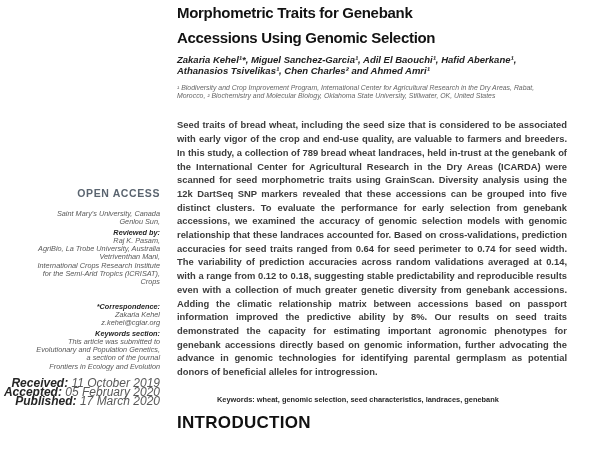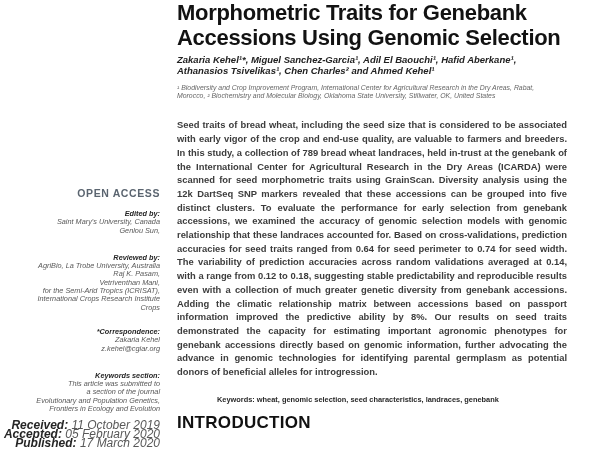--- a/index.html
+++ b/index.html
@@ -13,35 +13,35 @@
   
   .sidebar {
     position:absolute; left:0; top:188px; width:160px;
     text-align:right;
   }
   .open-access {
     font-size:10.5px; font-weight:bold; letter-spacing:0.6px;
     color:#5b6570; line-height:11px;padding-left:17px;
   }
   .sb-group {
-    margin-top:19px;
+    margin-top:2px;
     font-style:italic; font-size:7.3px; line-height:8.3px; color:#585858;
   }
   .sb-group.g0 { margin-top:11px; }
   .sb-group.g2 { margin-top:16px; }
   .sb-label { font-weight:bold; color:#262626; }
   .sb-line  { }
   .sb-line.email { color:#555; }
   .sb-dates { margin-top:8px; font-style:italic; font-size:12px; line-height:9px; color:#585858; }
   .date-label { font-weight:bold; color:#262626; }
 
   
   .main { position:absolute; left:177px; top:0; width:390px; }
   .title {
-    margin:0; font-size:22px; line-height:25px; font-weight:bold;
+    margin:0; font-size:15px; line-height:25px; font-weight:bold;
     color:#121212; letter-spacing:-0.3px;
   }
   .authors {
     margin-top:4px; font-size:9.5px; line-height:11px;
     font-weight:bold; font-style:italic; color:#222;
   }
   .affils {
     margin-top:8px; font-size:6.9px; line-height:8.2px;
     font-style:italic; color:#666;
   }
@@ -61,57 +61,56 @@
 </style>
 </head>
 <body>
 
 <div class="page">
 
   <aside class="sidebar">
     <div class="open-access">OPEN ACCESS</div>
     <div id="sidebar-groups">
         <div class="sb-group g0">
-          <div class="sb-label">Edited by:</div>
           <div class="sb-line">Saint Mary's University, Canada</div>
           <div class="sb-line">Genlou Sun,</div>
         </div>
         <div class="sb-group g1">
           <div class="sb-label">Reviewed by:</div>
+          <div class="sb-line">Raj K. Pasam,</div>
           <div class="sb-line">AgriBio, La Trobe University, Australia</div>
-          <div class="sb-line">Raj K. Pasam,</div>
           <div class="sb-line">Vetriventhan Mani,</div>
+          <div class="sb-line">International Crops Research Institute</div>
           <div class="sb-line">for the Semi-Arid Tropics (ICRISAT),</div>
-          <div class="sb-line">International Crops Research Institute</div>
           <div class="sb-line">Crops</div>
         </div>
         <div class="sb-group g2">
           <div class="sb-label">*Correspondence:</div>
           <div class="sb-line">Zakaria Kehel</div>
           <div class="sb-line email">z.kehel@cgiar.org</div>
         </div>
         <div class="sb-group g3">
           <div class="sb-label">Keywords section:</div>
           <div class="sb-line">This article was submitted to</div>
+          <div class="sb-line">Evolutionary and Population Genetics,</div>
           <div class="sb-line">a section of the journal</div>
-          <div class="sb-line">Evolutionary and Population Genetics,</div>
           <div class="sb-line">Frontiers in Ecology and Evolution</div>
         </div>
       </div>
     <div class="sb-dates" id="sidebar-dates">
         <div><span class="date-label">Received:</span><span> 11 October 2019</span></div>
         <div><span class="date-label">Accepted:</span><span> 05 February 2020</span></div>
         <div><span class="date-label">Published:</span><span> 17 March 2020</span></div>
       </div>
   </aside>
 
   <main class="main">
     <h1 class="title"><span>Morphometric Traits for Genebank</span><br><span>Accessions Using Genomic Selection</span></h1>
 
-    <div class="authors"><span>Zakaria Kehel¹*, Miguel Sanchez-Garcia¹, Adil El Baouchi¹, Hafid Aberkane¹,</span><br><span>Athanasios Tsivelikas¹, Chen Charles² and Ahmed Kehel¹</span></div>
+    <div class="authors"><span>Zakaria Kehel¹*, Miguel Sanchez-Garcia¹, Adil El Baouchi¹, Hafid Aberkane¹,</span><br><span>Athanasios Tsivelikas¹, Chen Charles² and Ahmed Amri¹</span></div>
 
     <div class="affils"><span>¹ Biodiversity and Crop Improvement Program, International Center for Agricultural Research in the Dry Areas, Rabat,</span><br><span>Morocco, ² Biochemistry and Molecular Biology, Oklahoma State University, Stillwater, OK, United States</span></div>
 
     <p class="abstract">Seed traits of bread wheat, including the seed size that is considered to be associated with early vigor of the crop and end-use quality, are valuable to farmers and breeders. In this study, a collection of 789 bread wheat landraces, held in-trust at the genebank of the International Center for Agricultural Research in the Dry Areas (ICARDA) were scanned for seed morphometric traits using GrainScan. Diversity analysis using the 12k DartSeq SNP markers revealed that these accessions can be grouped into five distinct clusters. To evaluate the performance for early selection from genebank accessions, we examined the accuracy of genomic selection models with genomic relationship that these landraces accounted for. Based on cross-validations, prediction accuracies for seed traits ranged from 0.64 for seed perimeter to 0.74 for seed width. The variability of prediction accuracies across random validations averaged at 0.14, with a range from 0.12 to 0.18, suggesting stable predictability and reproducible results even with a collection of much greater genetic diversity from genebank accessions. Adding the climatic relationship matrix between accessions based on passport information improved the predictive ability by 8%. Our results on seed traits demonstrated the capacity for estimating important agronomic phenotypes for genebank accessions directly based on genomic information, further advocating the advance in genomic technologies for identifying parental germplasm as potential donors of beneficial alleles for introgression.</p>
 
     <div class="keywords">Keywords: wheat, genomic selection, seed characteristics, landraces, genebank</div>
 
     <h2 class="intro-heading">INTRODUCTION</h2>
 
   </main>

